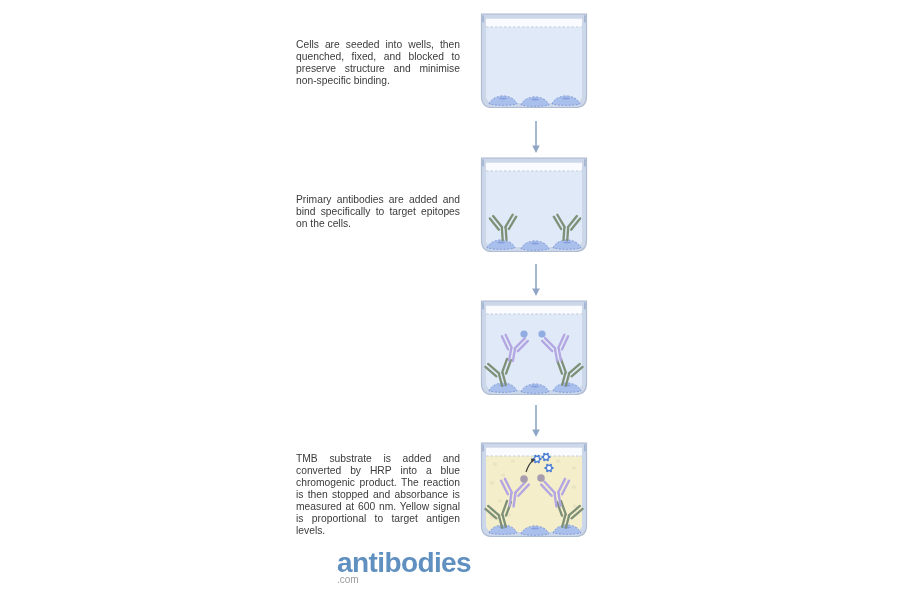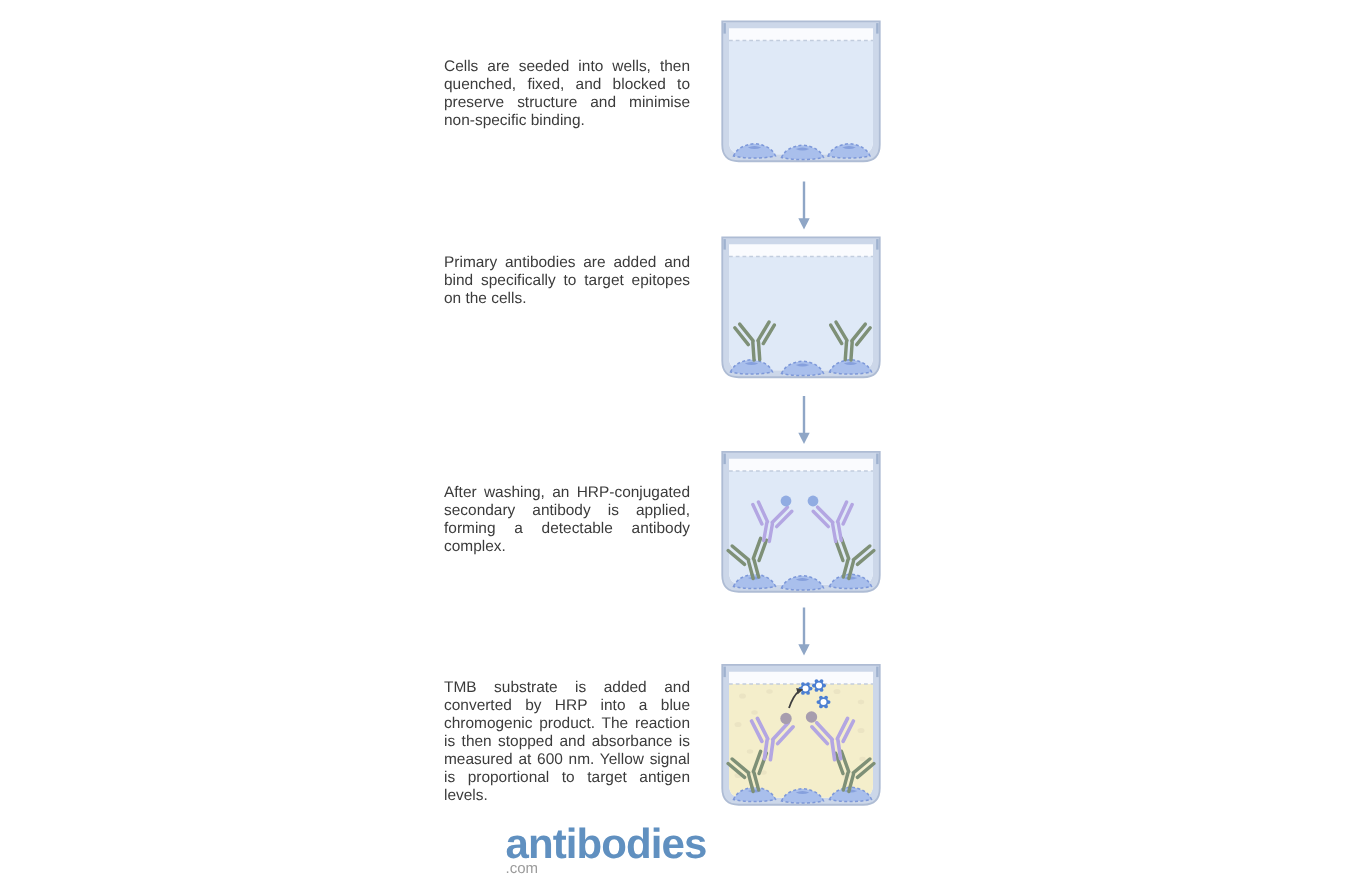--- a/index.html
+++ b/index.html
@@ -79,38 +79,37 @@
       <use href="#def-cell" class="cell" transform="translate(56,88)"></use>
       <use href="#def-cell" class="cell" transform="translate(87,87)"></use>
     </g>
   </svg>
 
   <svg class="flow-arrow" style="left:530px;top:120px" width="12" height="34" viewBox="0 0 12 34">
     <line x1="6" y1="1" x2="6" y2="26"></line>
       <polygon points="2.2,25.5 9.8,25.5 6,33"></polygon>
   </svg>
 
-  <div class="step-text" style="top:170px">Primary antibodies are added and bind specifically to target epitopes on the cells.</div>
+  <div class="step-text" style="top:194px">Primary antibodies are added and bind specifically to target epitopes on the cells.</div>
   <svg class="well well-blue" style="left:479px;top:157px" width="110" height="98" viewBox="0 0 110 98">
     <use href="#def-beaker"></use>
     <g>
       <use href="#def-cell" class="cell" transform="translate(22,87)"></use>
       <use href="#def-cell" class="cell" transform="translate(56,88)"></use>
       <use href="#def-cell" class="cell" transform="translate(88,87)"></use>
     </g>
     <use href="#def-antibody" class="ab ab-green" transform="translate(24,60) rotate(-4)"></use>
     <use href="#def-antibody" class="ab ab-green" transform="translate(88,60) rotate(4)"></use>
   </svg>
 
   <svg class="flow-arrow" style="left:530px;top:263px" width="12" height="34" viewBox="0 0 12 34">
     <line x1="6" y1="1" x2="6" y2="26"></line>
       <polygon points="2.2,25.5 9.8,25.5 6,33"></polygon>
   </svg>
 
-  <div class="step-text" style="top:323px">After washing, an HRP-conjugated secondary antibody is applied, forming a detectable antibody complex.</div>
   <svg class="well well-blue" style="left:479px;top:300px" width="110" height="98" viewBox="0 0 110 98">
     <use href="#def-beaker"></use>
     <g>
       <use href="#def-cell" class="cell" transform="translate(24,87)"></use>
       <use href="#def-cell" class="cell" transform="translate(56,88)"></use>
       <use href="#def-cell" class="cell" transform="translate(88,87)"></use>
     </g>
     <g>
       <use href="#def-antibody" class="ab ab-green" transform="translate(19,63) rotate(-15)"></use>
       <use href="#def-antibody" class="ab ab-purple" transform="translate(36,38) rotate(10)"></use>

